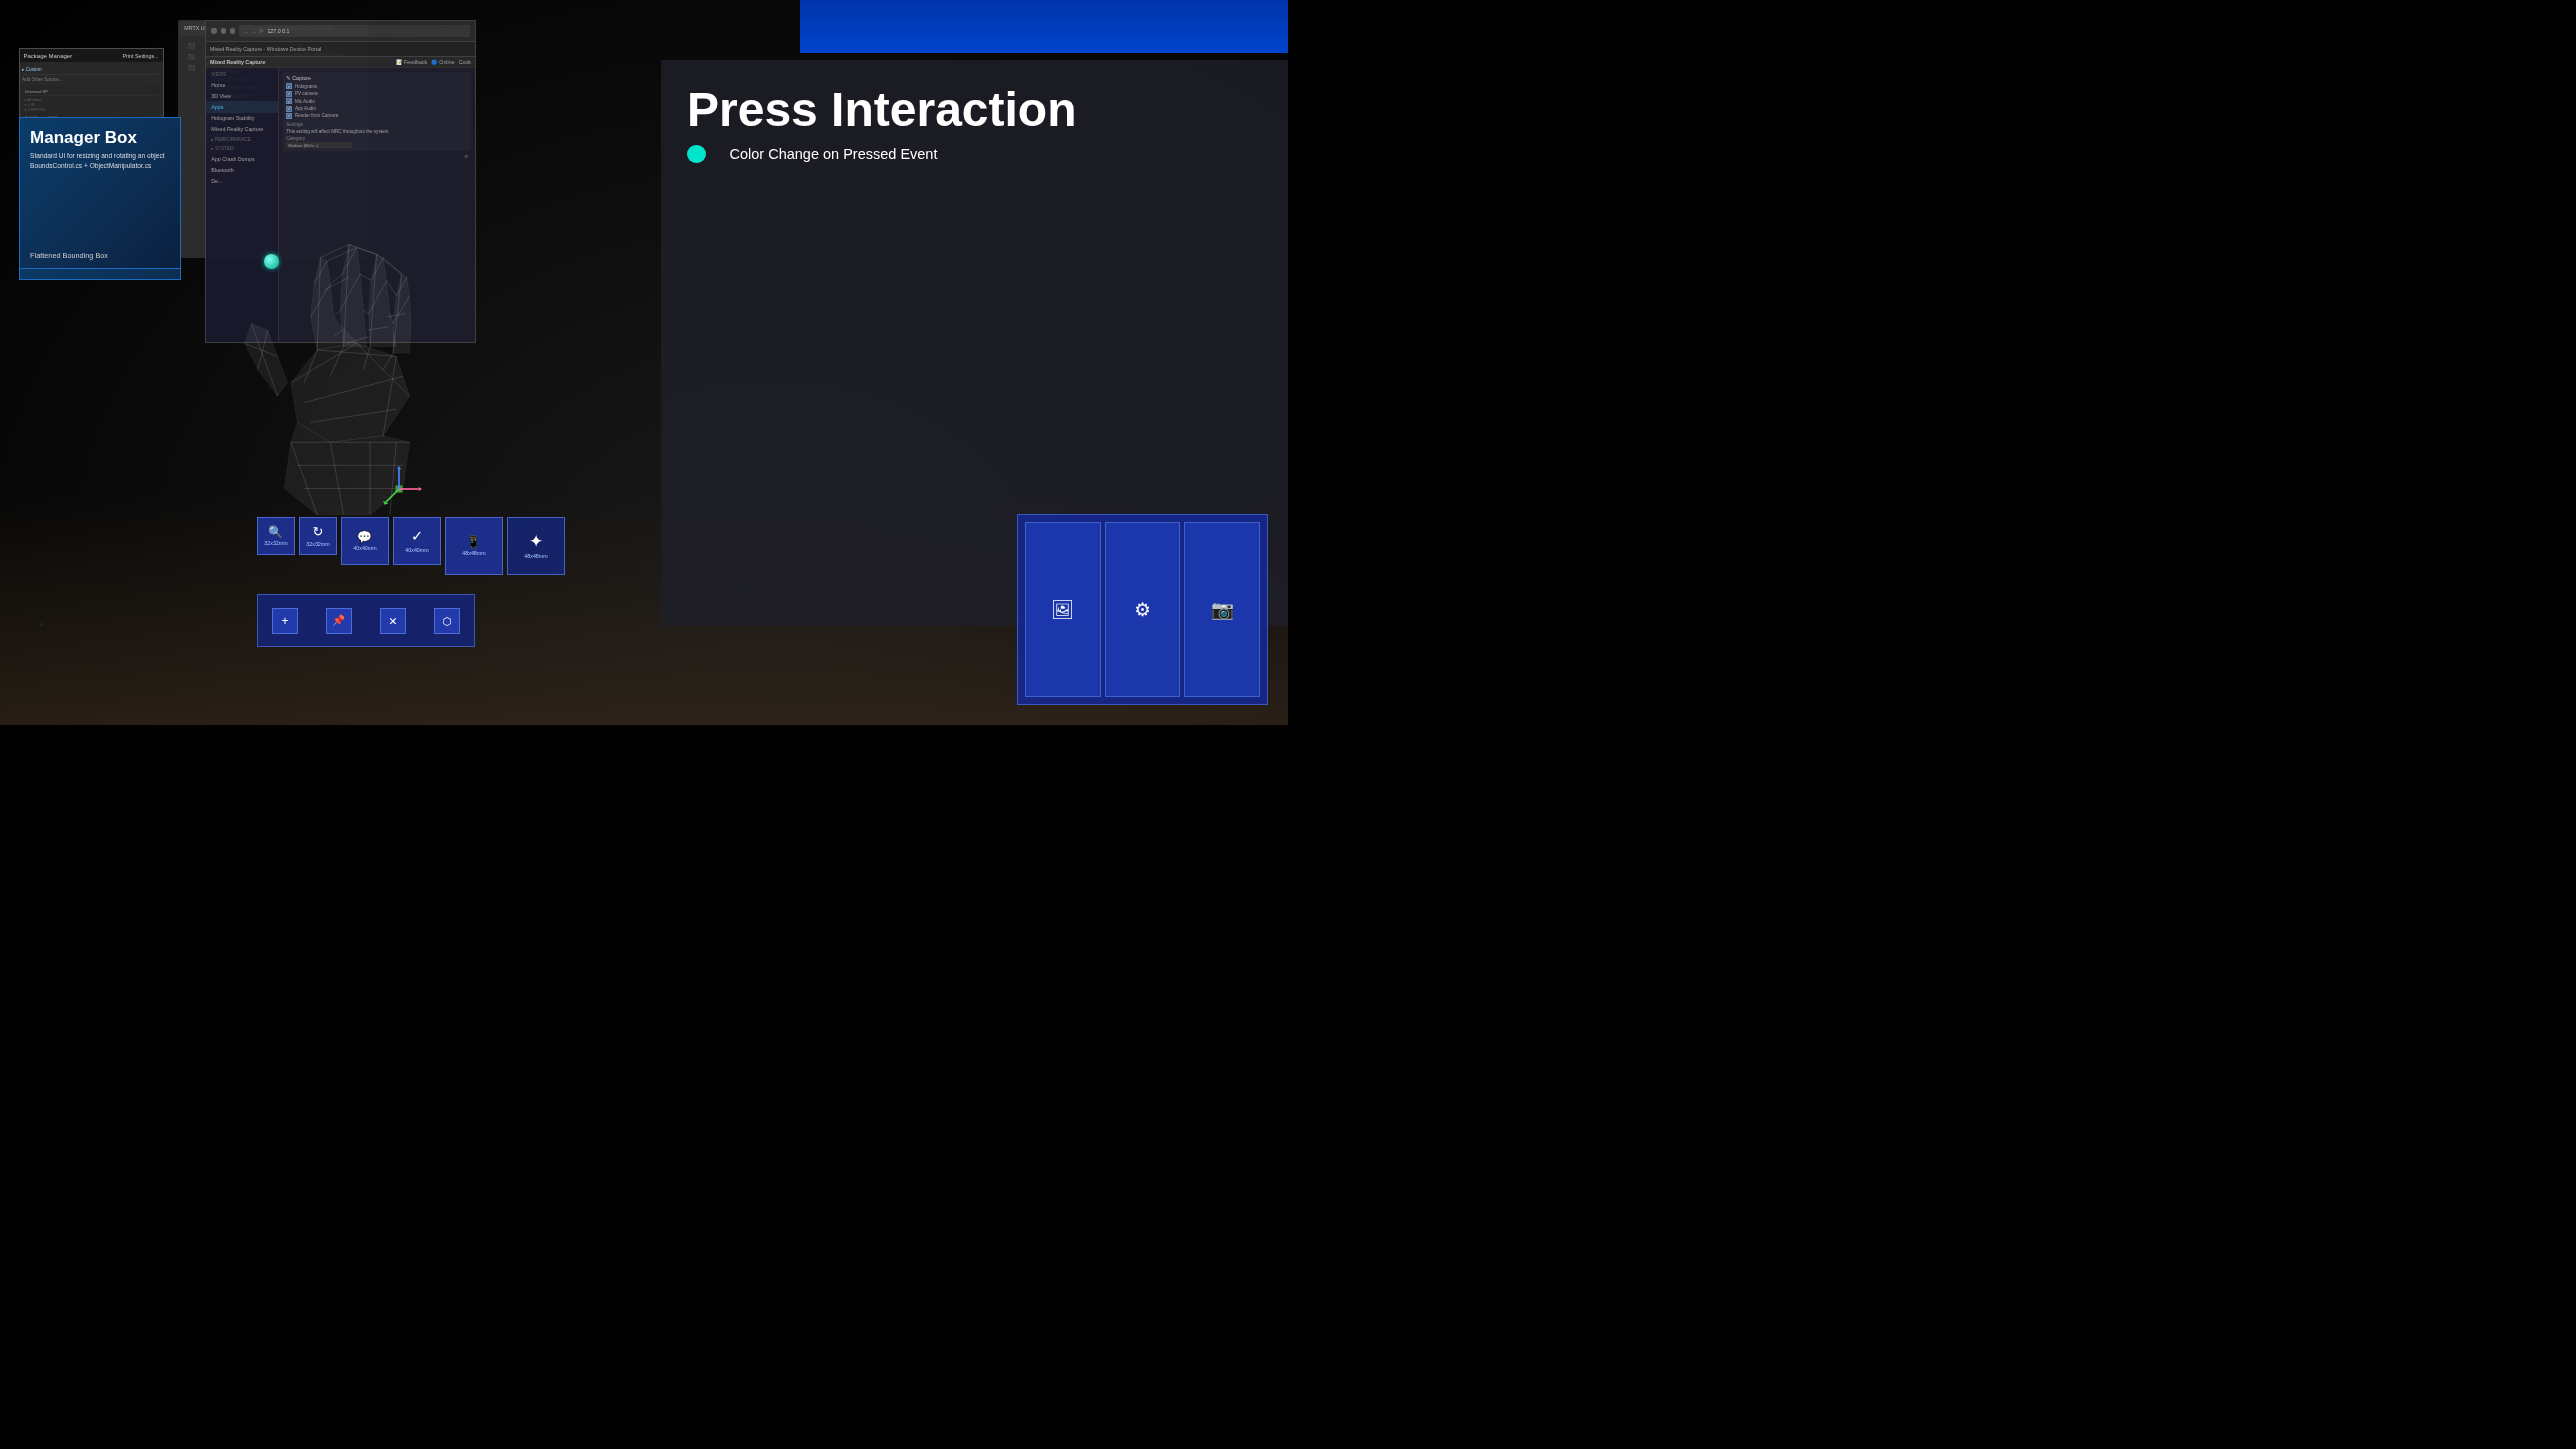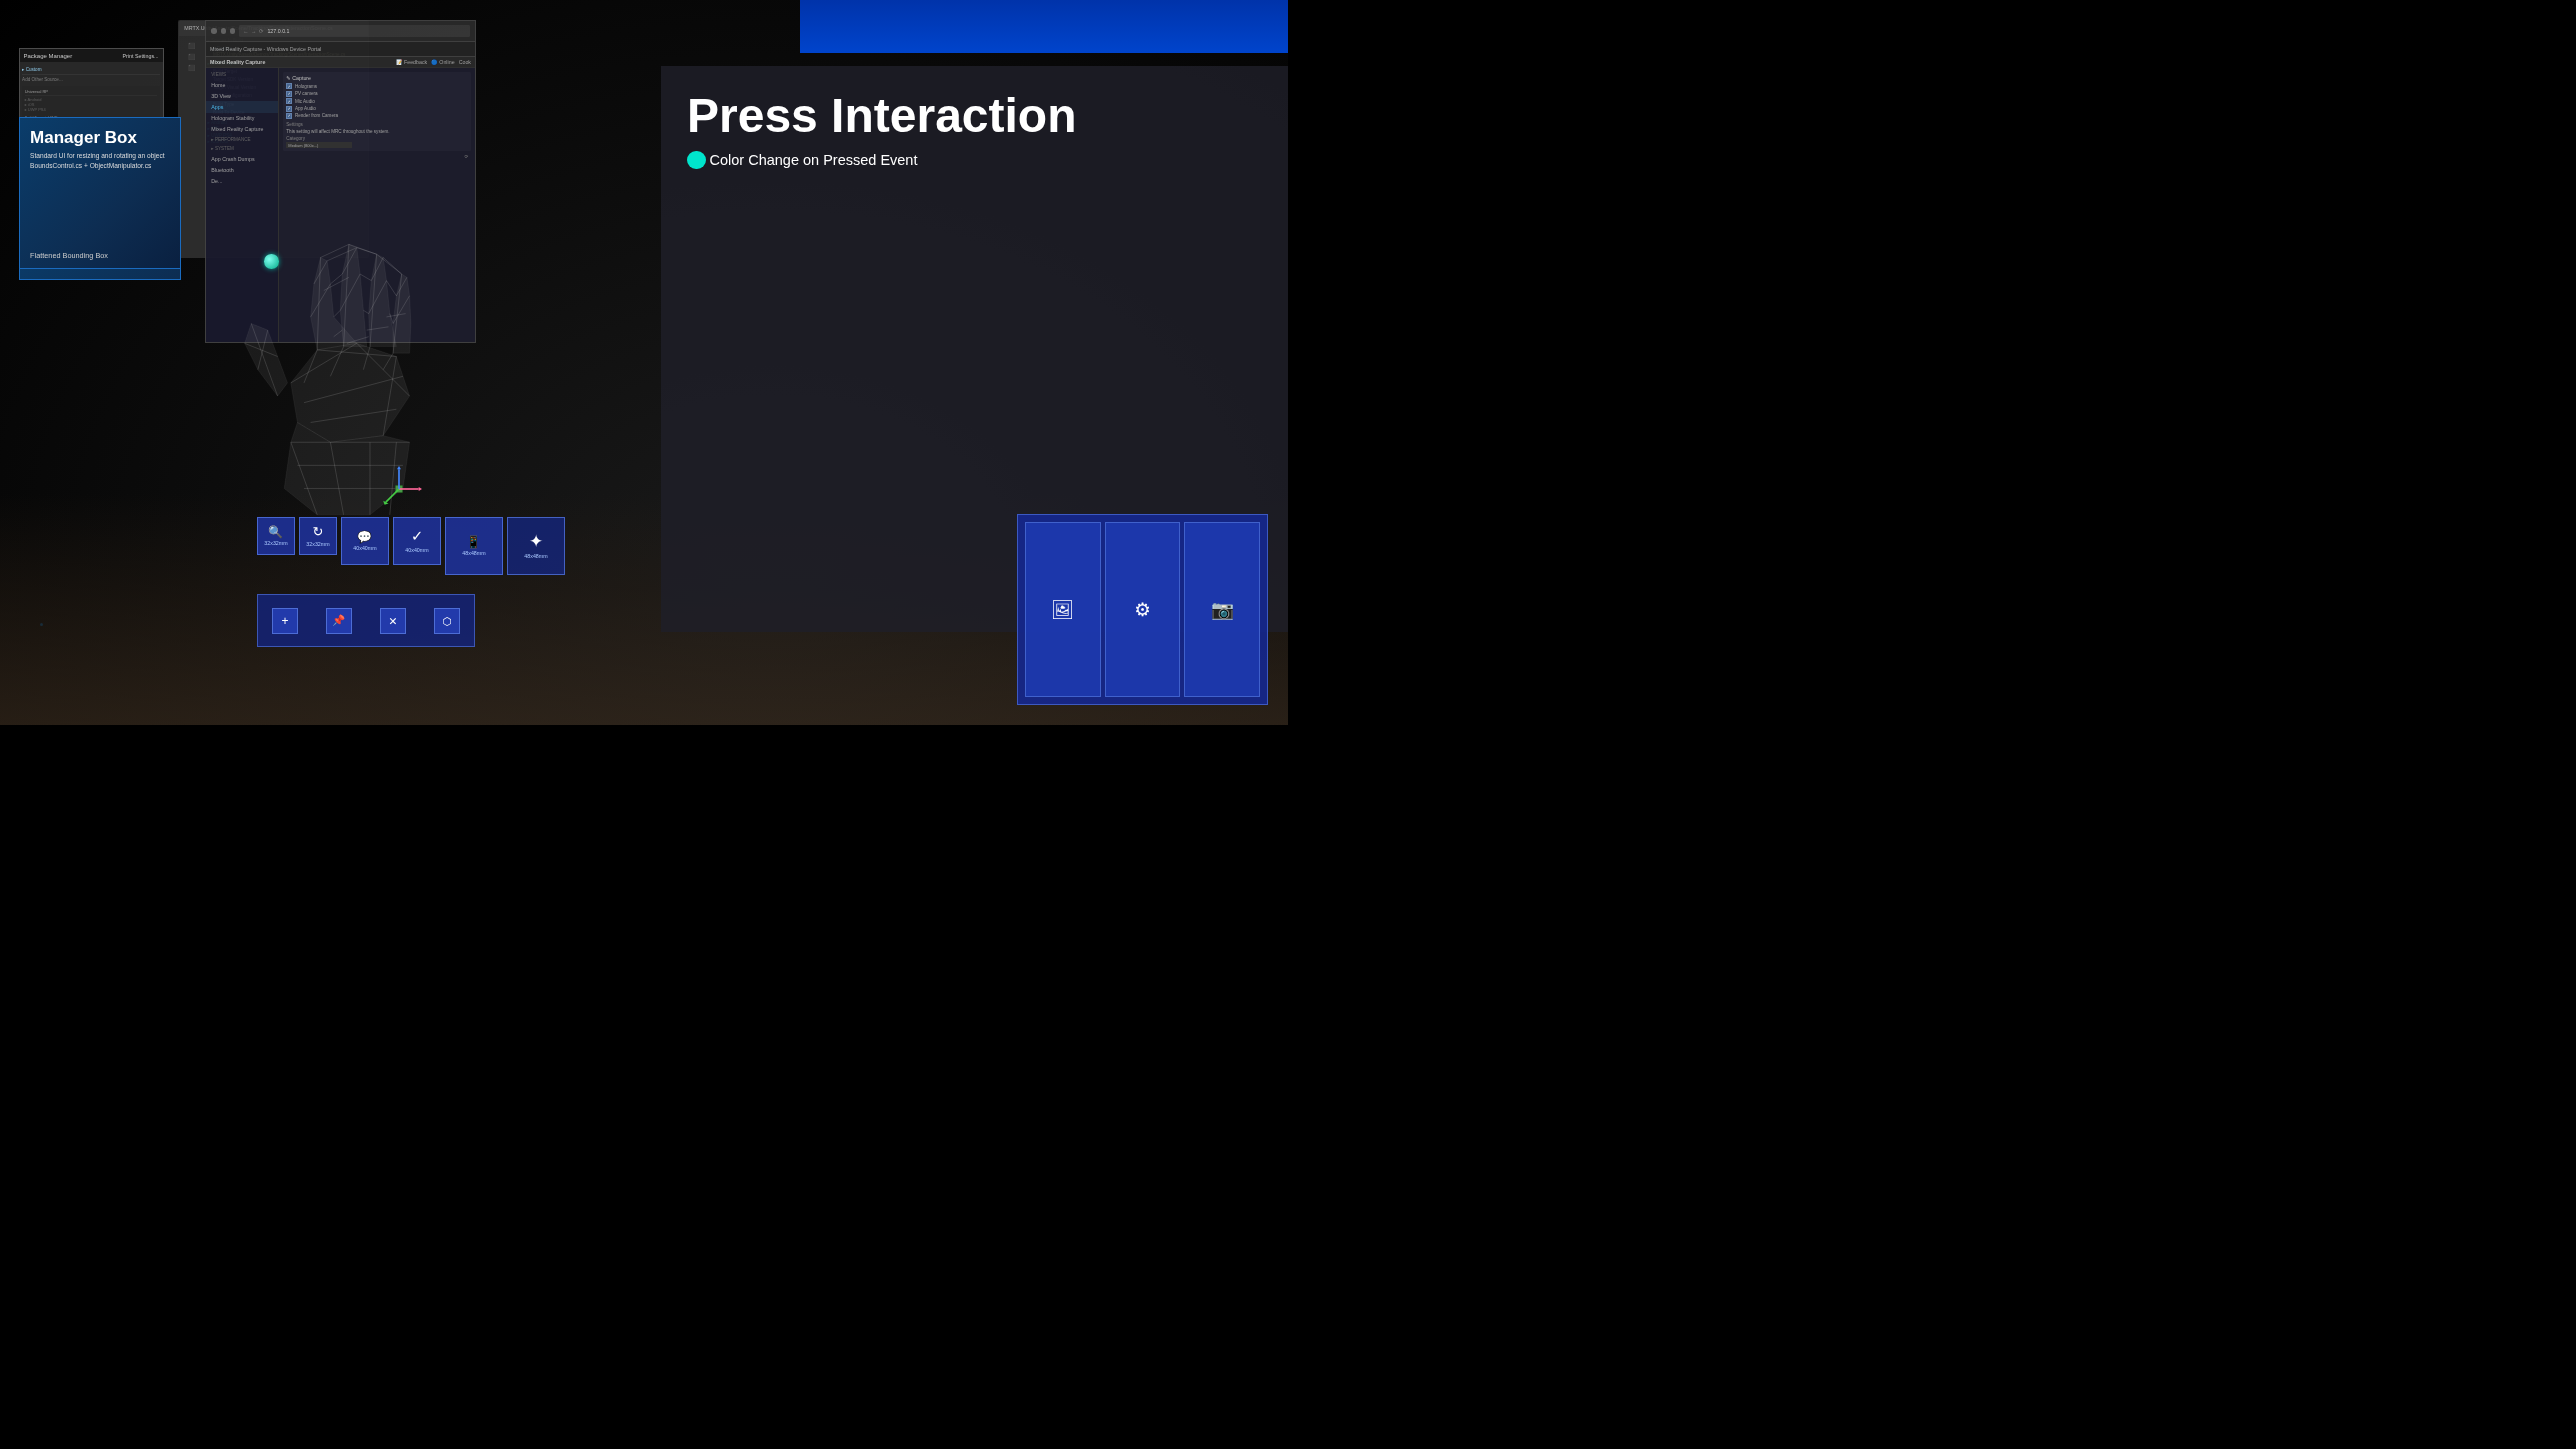--- a/index.html
+++ b/index.html
@@ -260,21 +260,21 @@
       display: flex;
       align-items: center;
       justify-content: center;
       font-size: 4px;
       color: white;
     }
 
     
     .press-interaction-panel {
       position: absolute;
-      top: 66px;
+      top: 60px;
       right: 0;
       width: 627px;
       height: 566px;
       background: rgba(30, 30, 40, 0.85);
       z-index: 5;
       padding: 26px;
     }
     .pi-title {
       font-size: 48px;
       font-weight: 700;
@@ -285,21 +285,21 @@
     .pi-subtitle {
       font-size: 14.5px;
       color: #ddd;
       line-height: 1.4;
       max-width: 396px;
       margin-bottom: 20px;
     }
     .pi-color-change {
       display: flex;
       align-items: center;
-      gap: 4px;
+      gap: 24px;
       font-size: 14.5px;
       color: #fff;
     }
     .pi-dot {
       width: 18.5px;
       height: 18.5px;
       background: #00e5cc;
       border-radius: 50%;
     }
     .mrtk-button {

